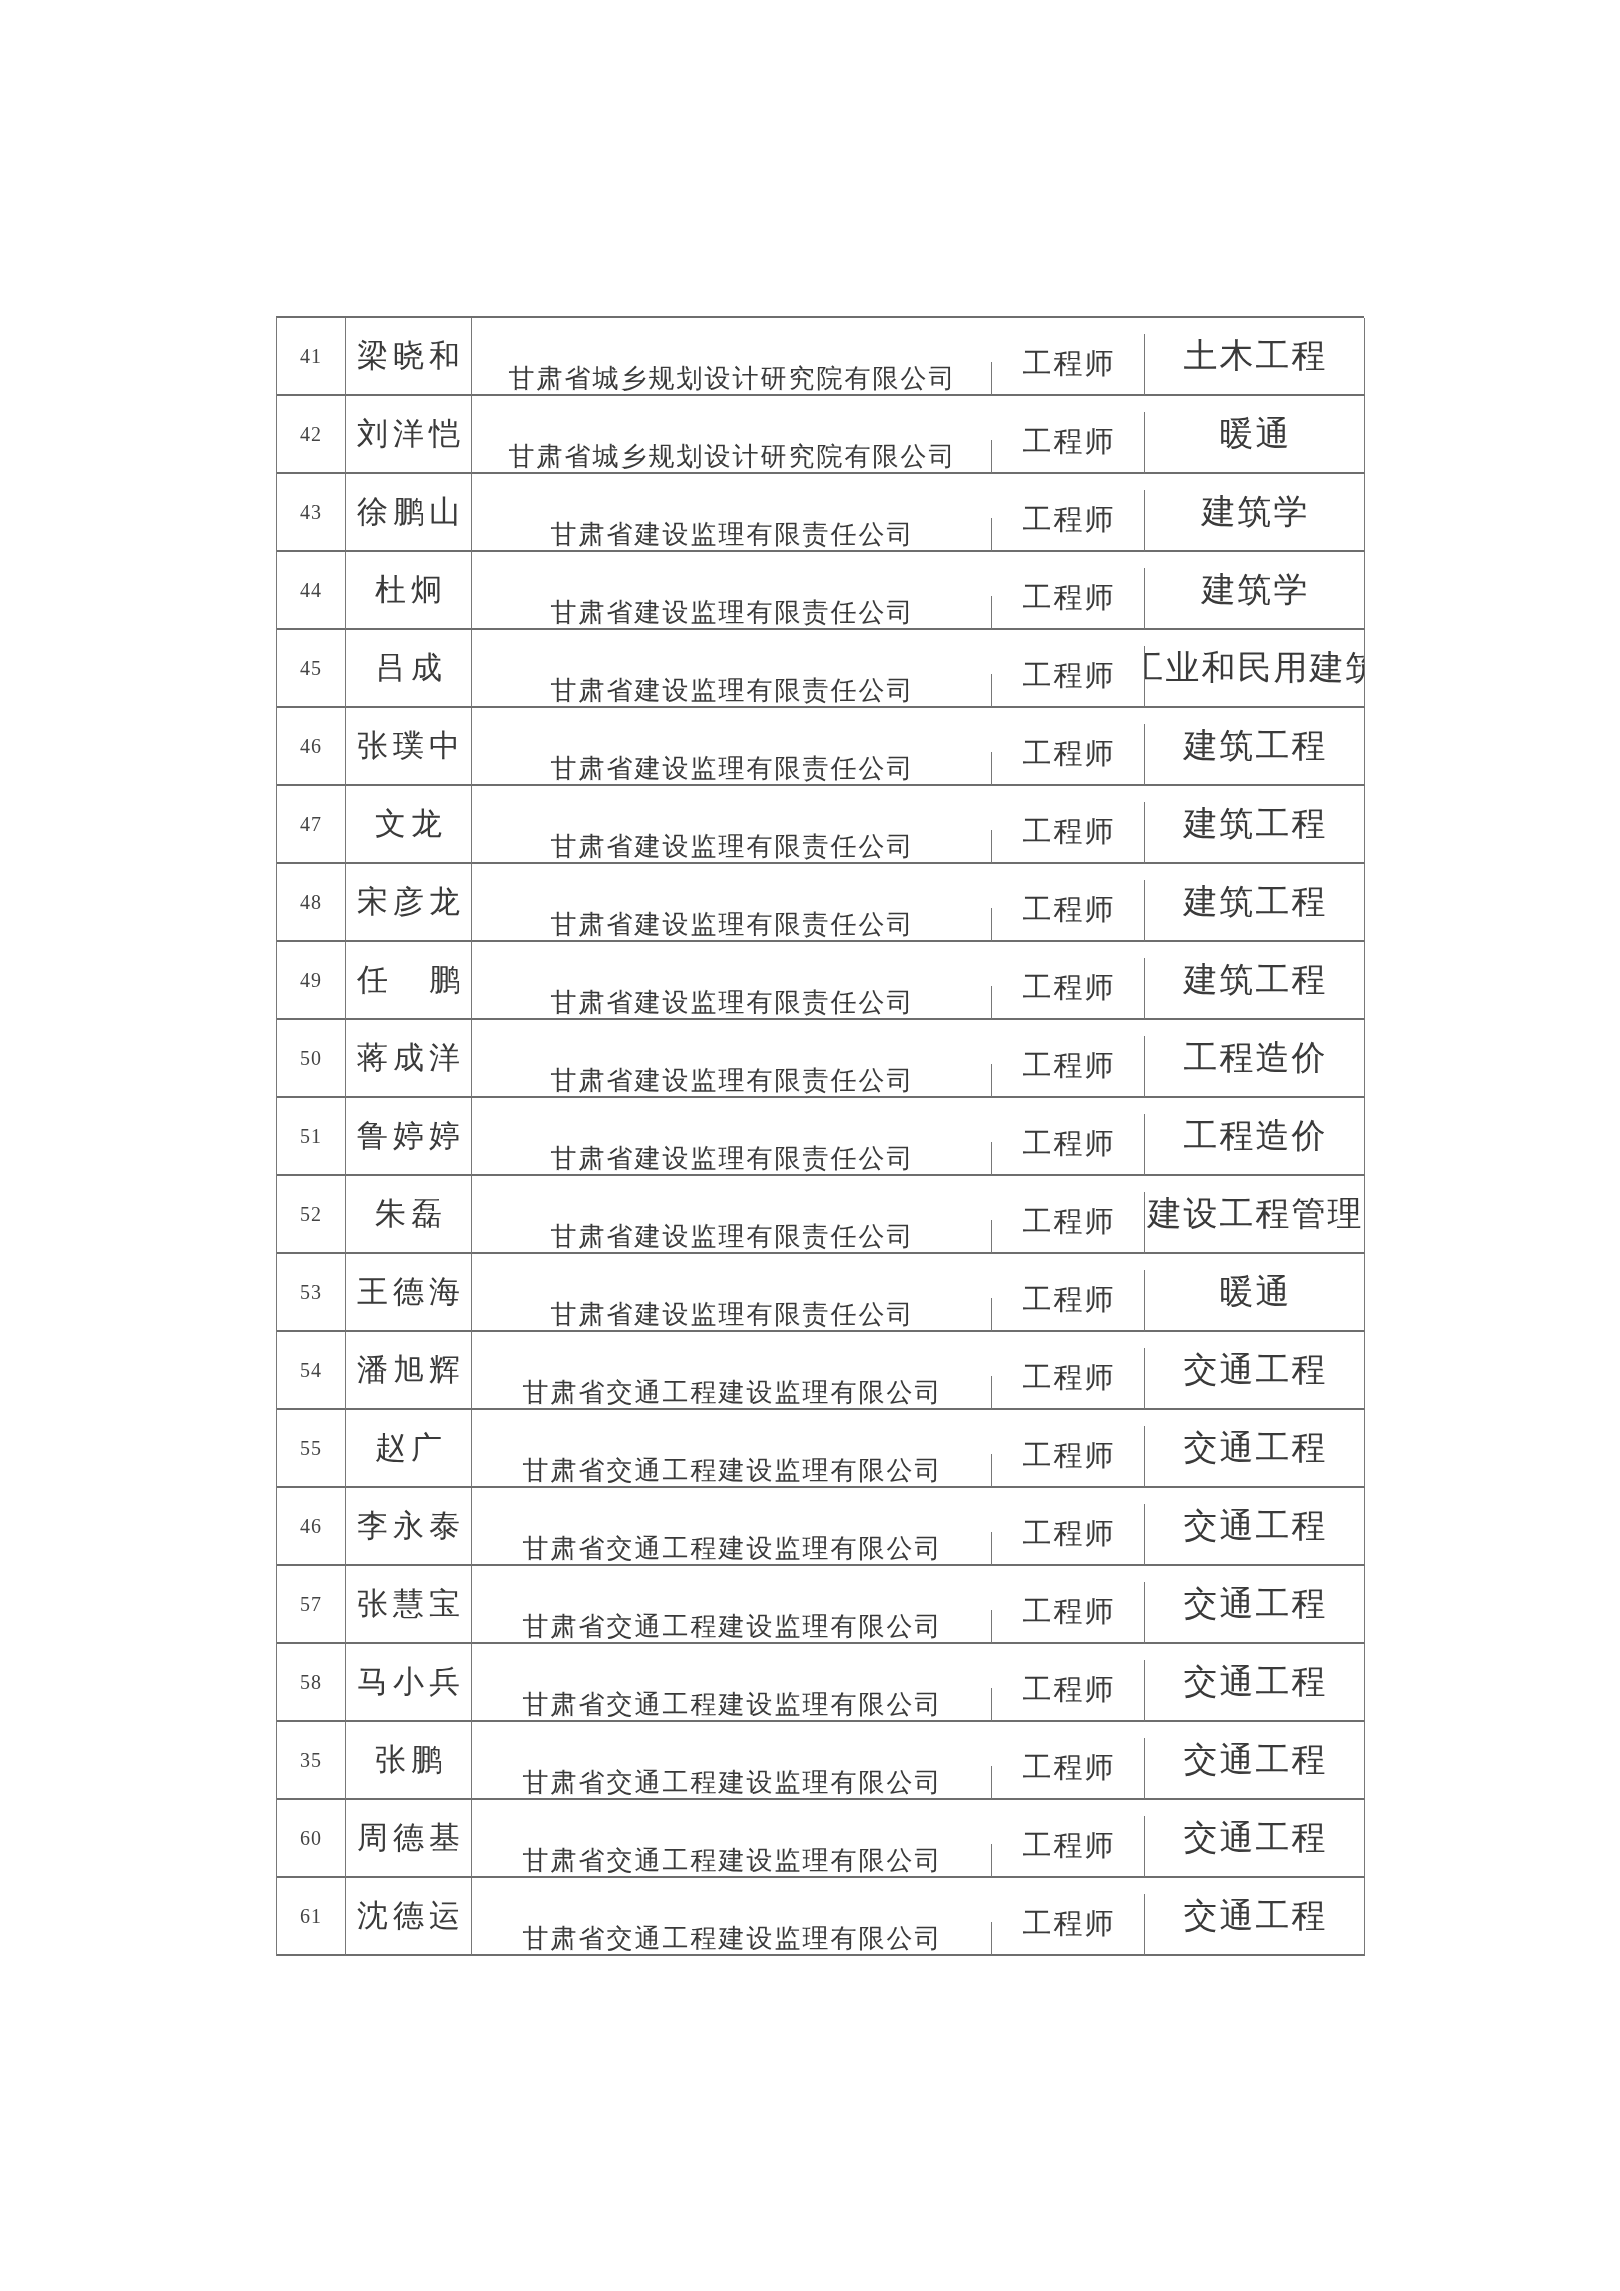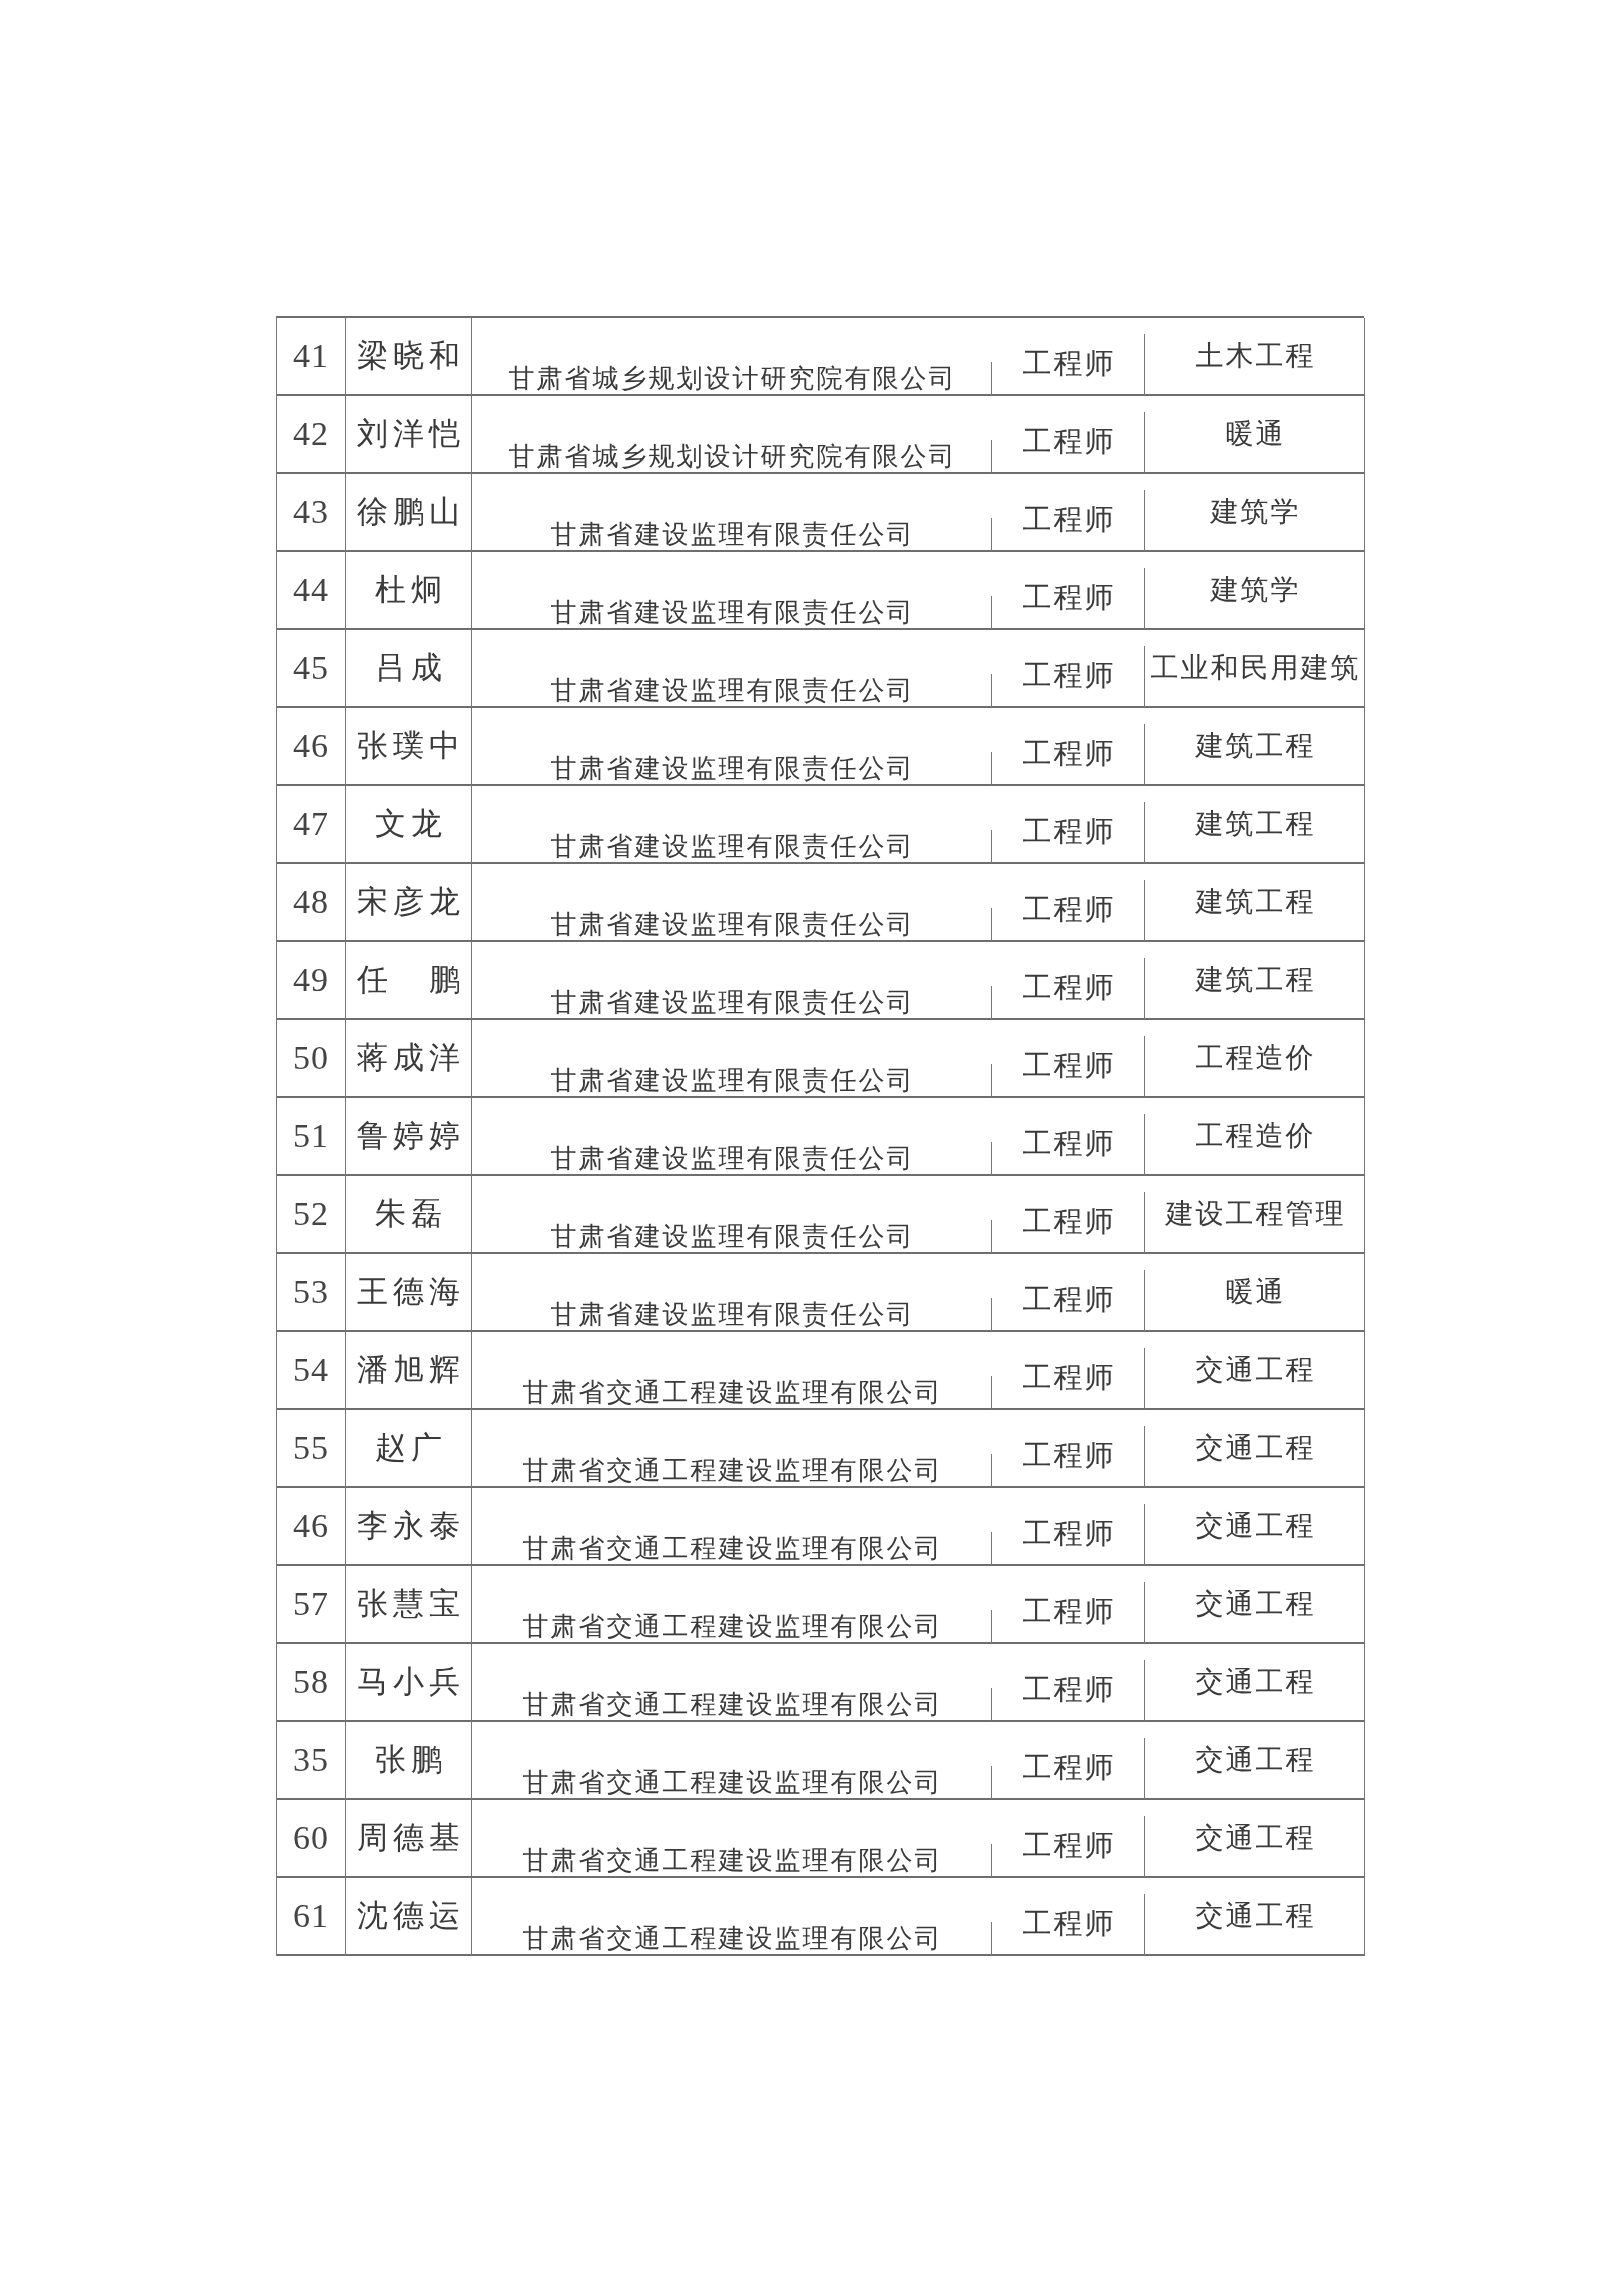--- a/index.html
+++ b/index.html
@@ -38,21 +38,21 @@
     border-right: 1px solid #787878;
     border-bottom: 2px solid #6e6e6e;
     display: flex;
     align-items: center;
     justify-content: center;
     box-sizing: border-box;
     overflow: hidden;
     white-space: nowrap;
   }
   .c-num {
-    font-size: 34px;
+    font-size: 20px;
     letter-spacing: 1px;
     color: #444444;
   }
   .c-name {
     font-size: 31px;
     letter-spacing: 4.9px;
     text-indent: 4.9px;
     color: #3a3a3a;
   }
   .c-company {
@@ -63,21 +63,21 @@
     margin-top: 44px;
   }
   .c-title {
     font-size: 29px;
     letter-spacing: 2px;
     text-indent: 2px;
     color: #3a3a3a;
     margin-top: 16px;
   }
   .c-spec {
-    font-size: 28px;
+    font-size: 34px;
     letter-spacing: 2px;
     text-indent: 2px;
     color: #3a3a3a;
   }
 </style>
 </head>
 <body>
 
 <div class="scan-page">
   <div class="roster-table" id="roster-table">

